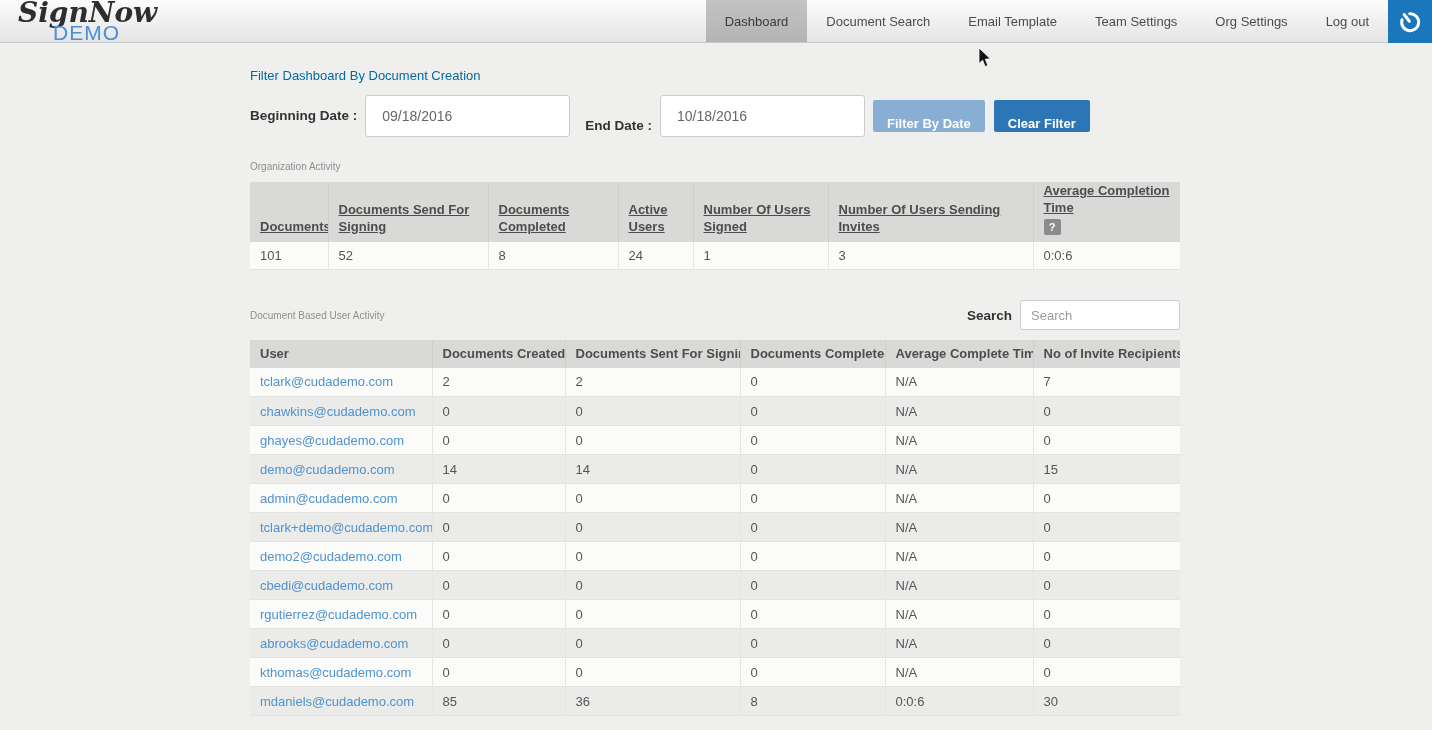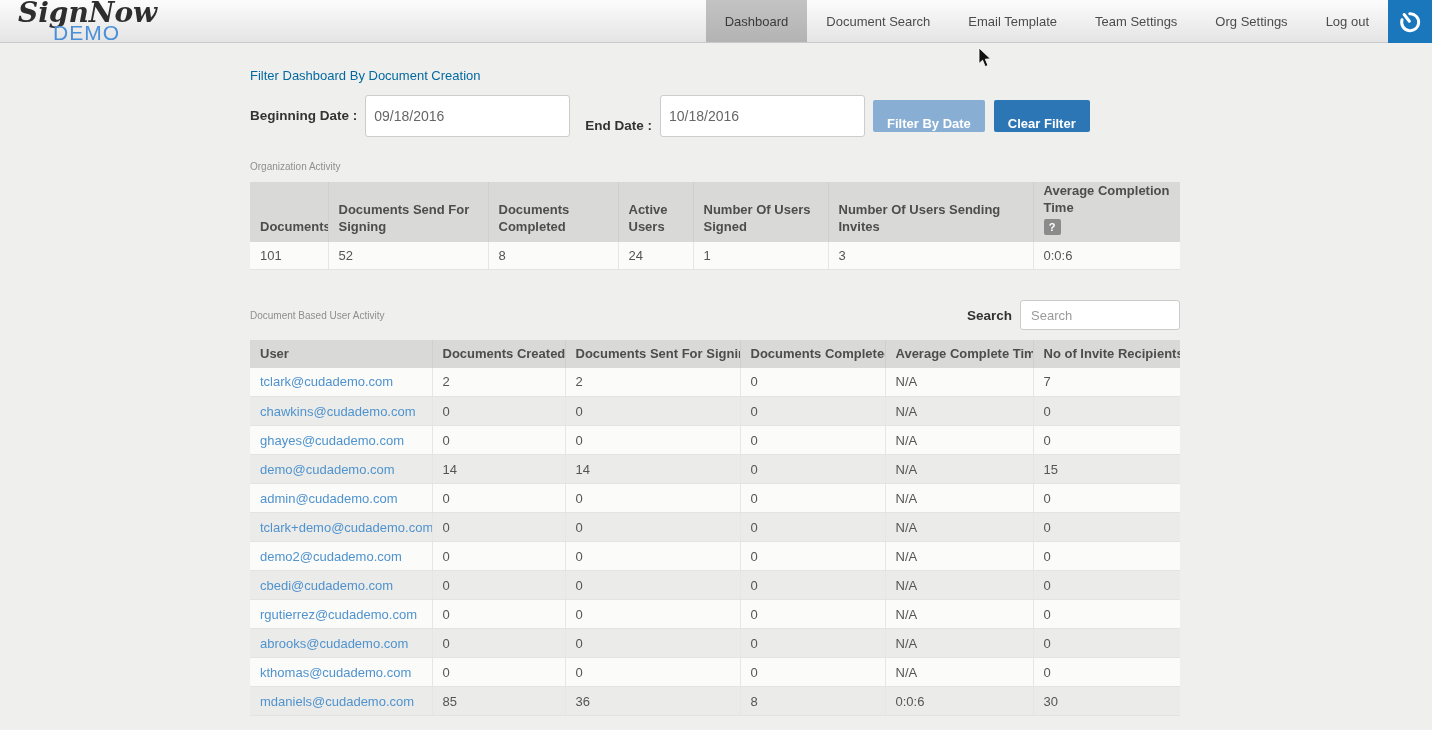--- a/index.html
+++ b/index.html
@@ -51,21 +51,21 @@
   
   .content { position:absolute; left:250px; top:43px; width:930px; }
 
   .filter-title { margin-top:25px; font-size:13px; color:#0369a1; }
   .filter-row { margin-top:17px; display:flex; align-items:center; height:31px; }
   .field-label { font-size:13.5px; font-weight:bold; color:#333; white-space:nowrap; }
   .date-input {
     width:205px; height:42px; margin-left:8px;
     border:1px solid #ccc; border-radius:3px;
     font-family:"Liberation Sans", sans-serif;
-    font-size:14px; color:#666; padding:0 8px; background:#fff; outline:none;
+    font-size:14px; color:#666; padding:0 16px; background:#fff; outline:none;
   }
   .end-label { margin-left:15px;margin-top:20px; }
   .btn {
     height:31px; border:none; border-radius:2px;
     color:#fff; font-weight:bold; font-size:13px;
     font-family:"Liberation Sans", sans-serif;
     padding:16px 14px; cursor:pointer;
   }
   .btn-light { background:#88aed3; margin-left:8px; }
   .btn-dark  { background:#2d76b5; margin-left:9px; }
@@ -77,21 +77,21 @@
   th, td { text-align:left; padding:0 10px; overflow:hidden; white-space:nowrap; }
   thead th {
     background:#d9d9d8; color:#4d4d4d; font-weight:bold;
     border-right:1px solid #cfcfce;
   }
   thead th:last-child { border-right:none; }
   tbody td { border-right:1px solid #e6e6e5; border-bottom:1px solid #e3e3e2; color:#555; }
   tbody td:last-child { border-right:none; }
 
   .org-table { margin-top:10px; }
-  .org-table thead th { height:48px; vertical-align:bottom; padding-bottom:7px; line-height:17px; white-space:normal; }
+  .org-table thead th { height:48px; vertical-align:bottom; padding-bottom:7px; line-height:17px; white-space:normal;text-decoration:underline; }
   .org-table tbody td { height:27px; background:#fbfbfa; }
   .help-badge {
     display:inline-block; margin-top:3px; width:17px; height:16px;
     background:#8b8b8b; color:#fff; border-radius:2px;
     font-size:11px; font-weight:bold; text-align:center; line-height:16px;
     cursor:pointer;
   }
 
   .ua-header { margin-top:30px; display:flex; align-items:center; justify-content:space-between; height:31px; }
   .search-wrap { display:flex; align-items:center; }

